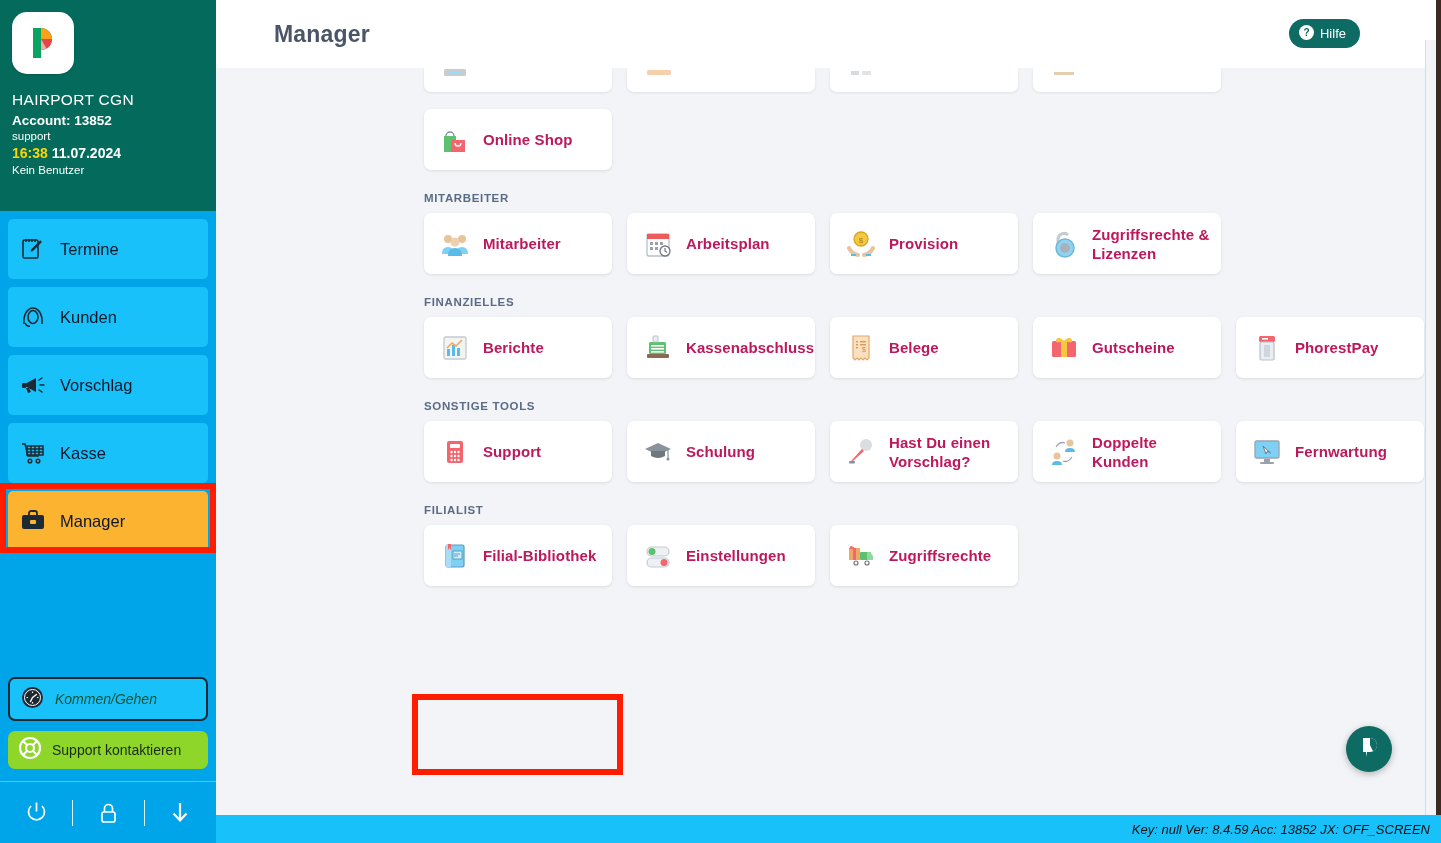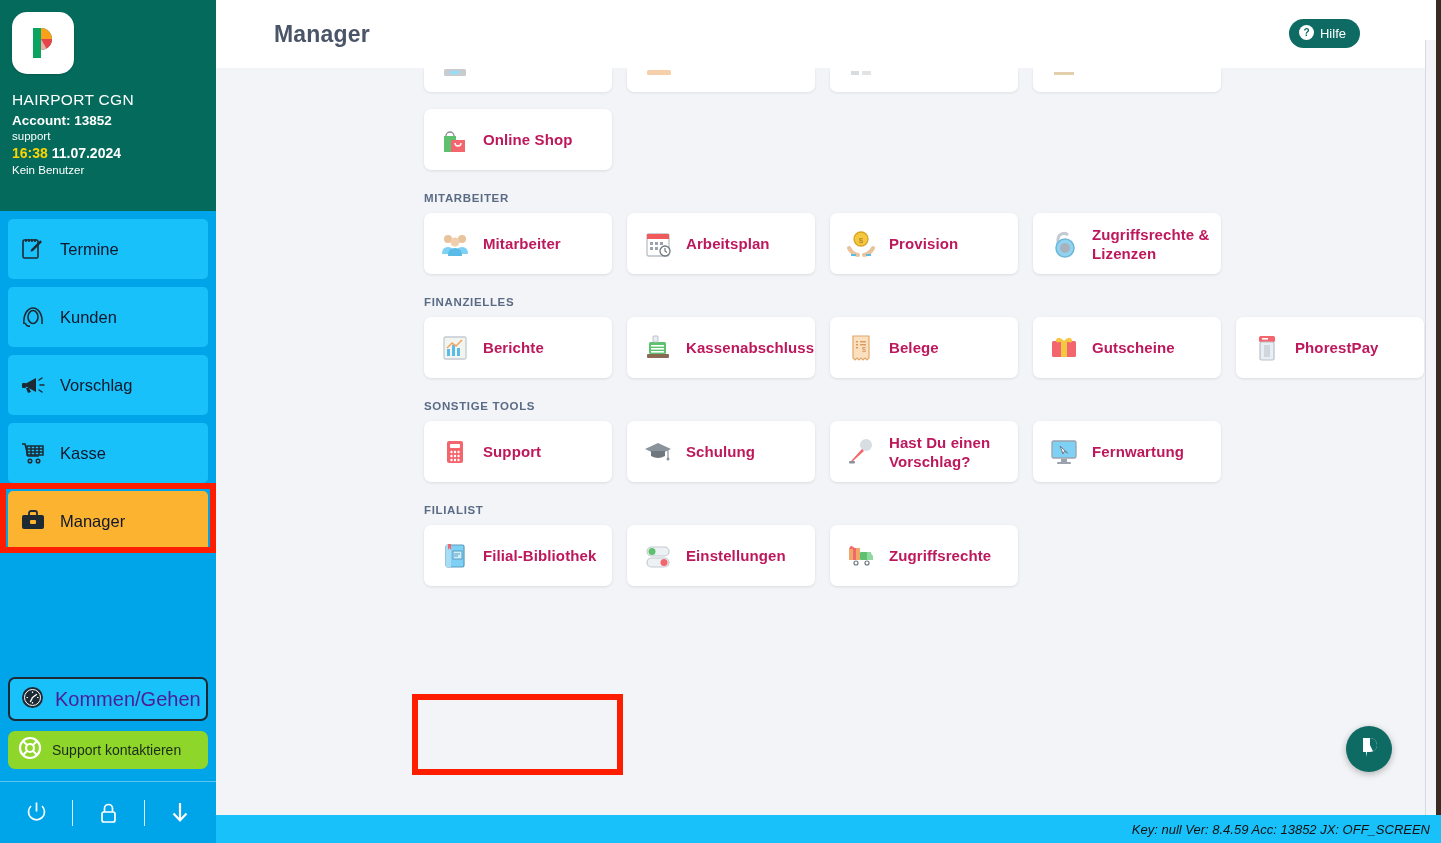--- a/index.html
+++ b/index.html
@@ -59,21 +59,21 @@
   .nav-label { font-size: 16.5px; margin-left: 6px; color: #0f172a; }
 
   .sb-bottom { position: absolute; left: 0; bottom: 0; width: 216px; }
   .btn-kommen {
     margin: 0 8px 10px 8px; height: 44px;
     border: 2px solid #1d2a33; border-radius: 7px;
     background: #19c1fb;
     display: flex; align-items: center; padding-left: 10px;
     cursor: pointer;
   }
-  .btn-kommen .lbl { font-size: 20px; color: #4c1d95; margin-left: 10px; }
+  .btn-kommen .lbl { font-size: 14px; color: #14532d; margin-left: 10px; font-style: italic; }
   .btn-support {
     margin: 0 8px 12px 8px; height: 38px;
     border-radius: 7px; background: #8ed629;
     display: flex; align-items: center; padding-left: 10px;
     cursor: pointer;
   }
   .btn-support .lbl { font-size: 14px; color: #1b2b1b; margin-left: 10px; }
   .sb-icons {
     height: 62px; display: flex; align-items: center; justify-content: space-evenly;
     border-top: 1px solid rgba(255,255,255,.35);
@@ -559,20 +559,33 @@
                 <ellipse cx="21" cy="9" rx="6" ry="6" fill="#d8dde2"></ellipse>
                 <path d="M17 13 L7 24 l-2 3 3 -2 11 -10 z" fill="#f4666e"></path>
                 <rect x="4" y="25" width="6" height="2.5" rx="1" fill="#8a929b"></rect>
               </svg>
             </span>
             <span class="c-lbl">Hast Du einen Vorschlag?</span>
           </div>
           <div class="card">
             <span class="c-ico">
               <svg width="32" height="32" viewBox="0 0 32 32">
+                <circle cx="22" cy="7" r="3.5" fill="#e8c39b"></circle>
+                  <path d="M17 16 q0-4 5-4 q5 0 5 4z" fill="#5bbbe8"></path>
+                <circle cx="9" cy="20" r="3.5" fill="#e8c39b"></circle>
+                  <path d="M4 29 q0-4 5-4 q5 0 5 4z" fill="#5bbbe8"></path>
+                <path d="M8 11 q4 -6 9 -4" stroke="#9aa3ad" stroke-width="1.3" fill="none"></path>
+                <path d="M24 21 q-4 6 -9 4" stroke="#9aa3ad" stroke-width="1.3" fill="none"></path>
+              </svg>
+            </span>
+            <span class="c-lbl">Doppelte Kunden</span>
+          </div>
+          <div class="card">
+            <span class="c-ico">
+              <svg width="32" height="32" viewBox="0 0 32 32">
                 <rect x="4" y="5" width="24" height="17" rx="1.5" fill="#7fd0f5" stroke="#9aa3ad" stroke-width="1.3"></rect>
                 <path d="M12 10 l3 8 1.5 -3 3 2 z" fill="#fff" stroke="#707880" stroke-width="1"></path>
                 <path d="M13 23 v3 h6 v-3" fill="#9aa3ad"></path>
                 <rect x="9" y="26" width="14" height="2" rx="1" fill="#9aa3ad"></rect>
               </svg>
             </span>
             <span class="c-lbl">Fernwartung</span>
           </div>
         </div>
       </div>

